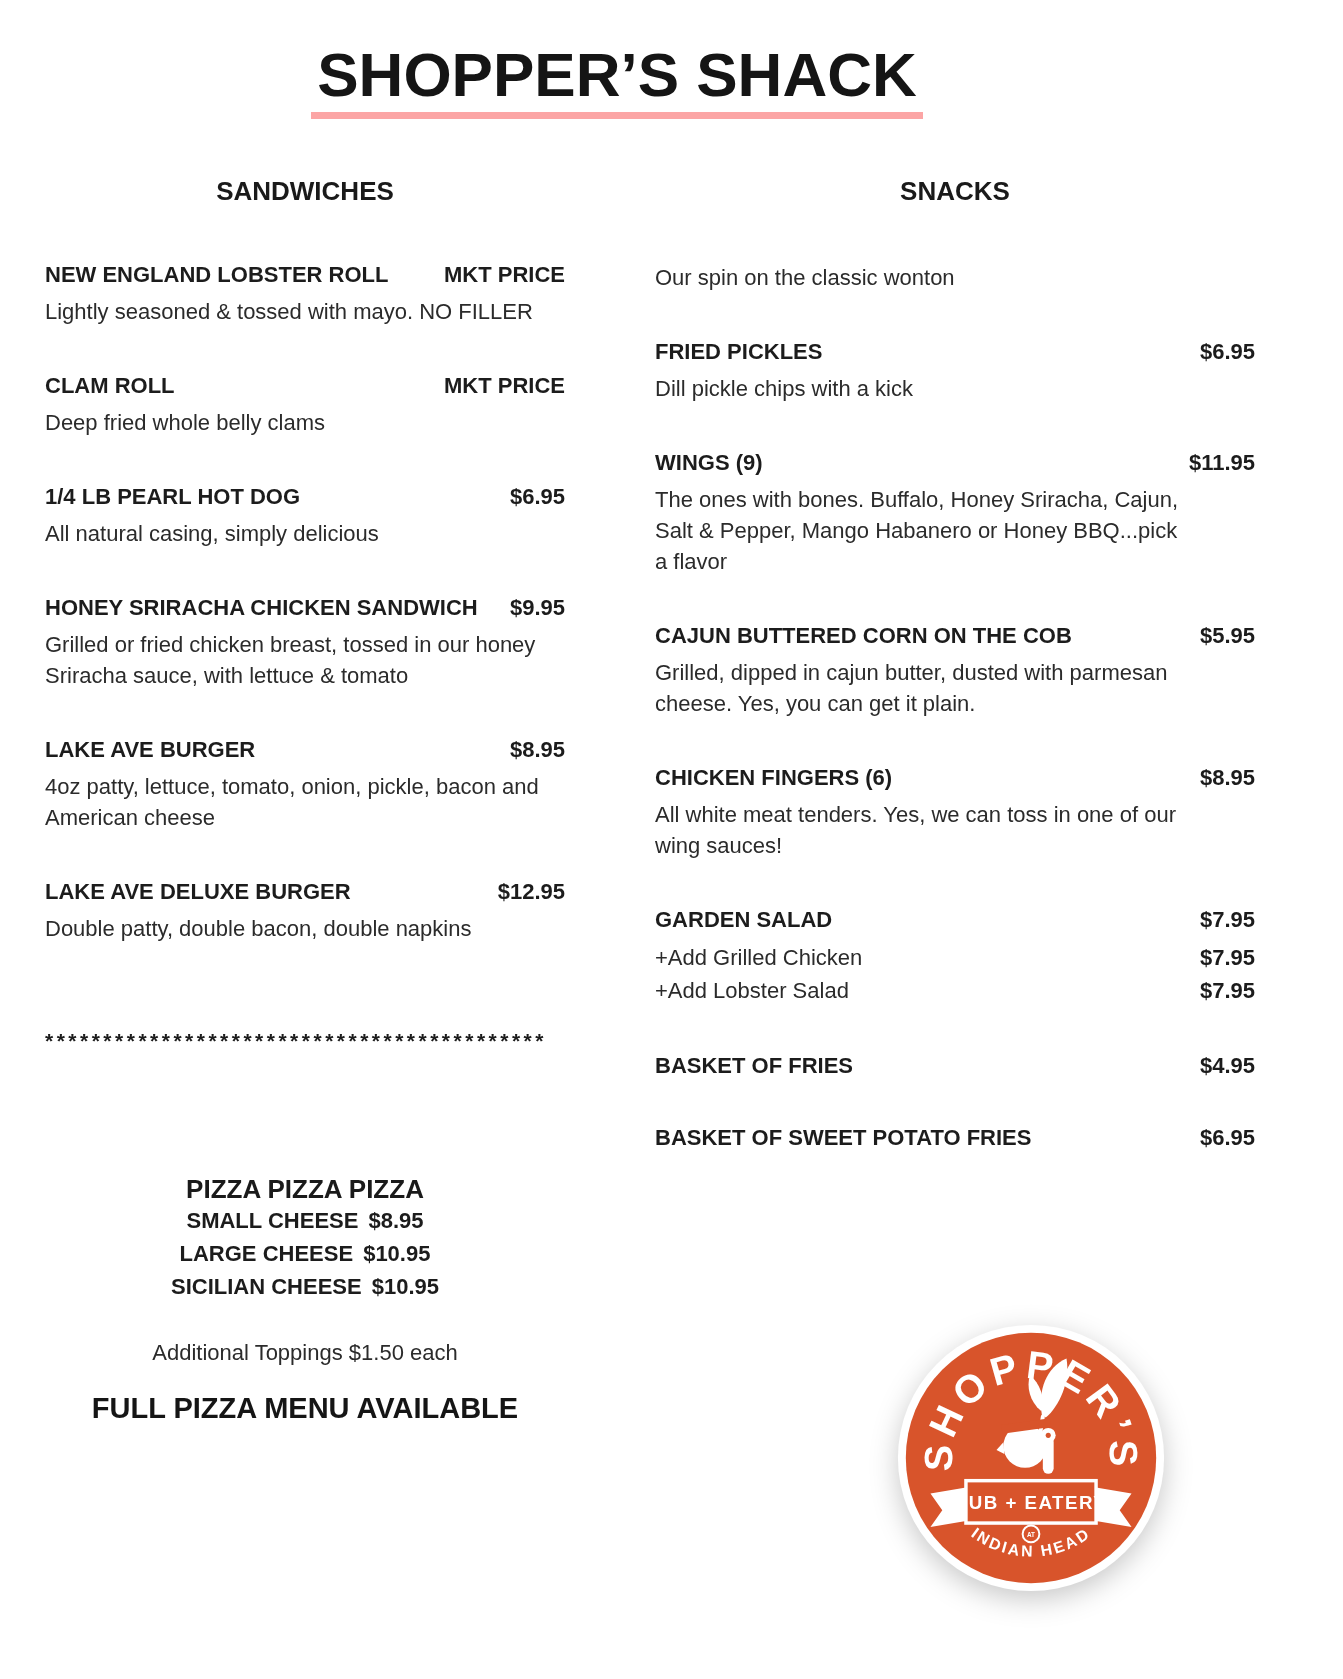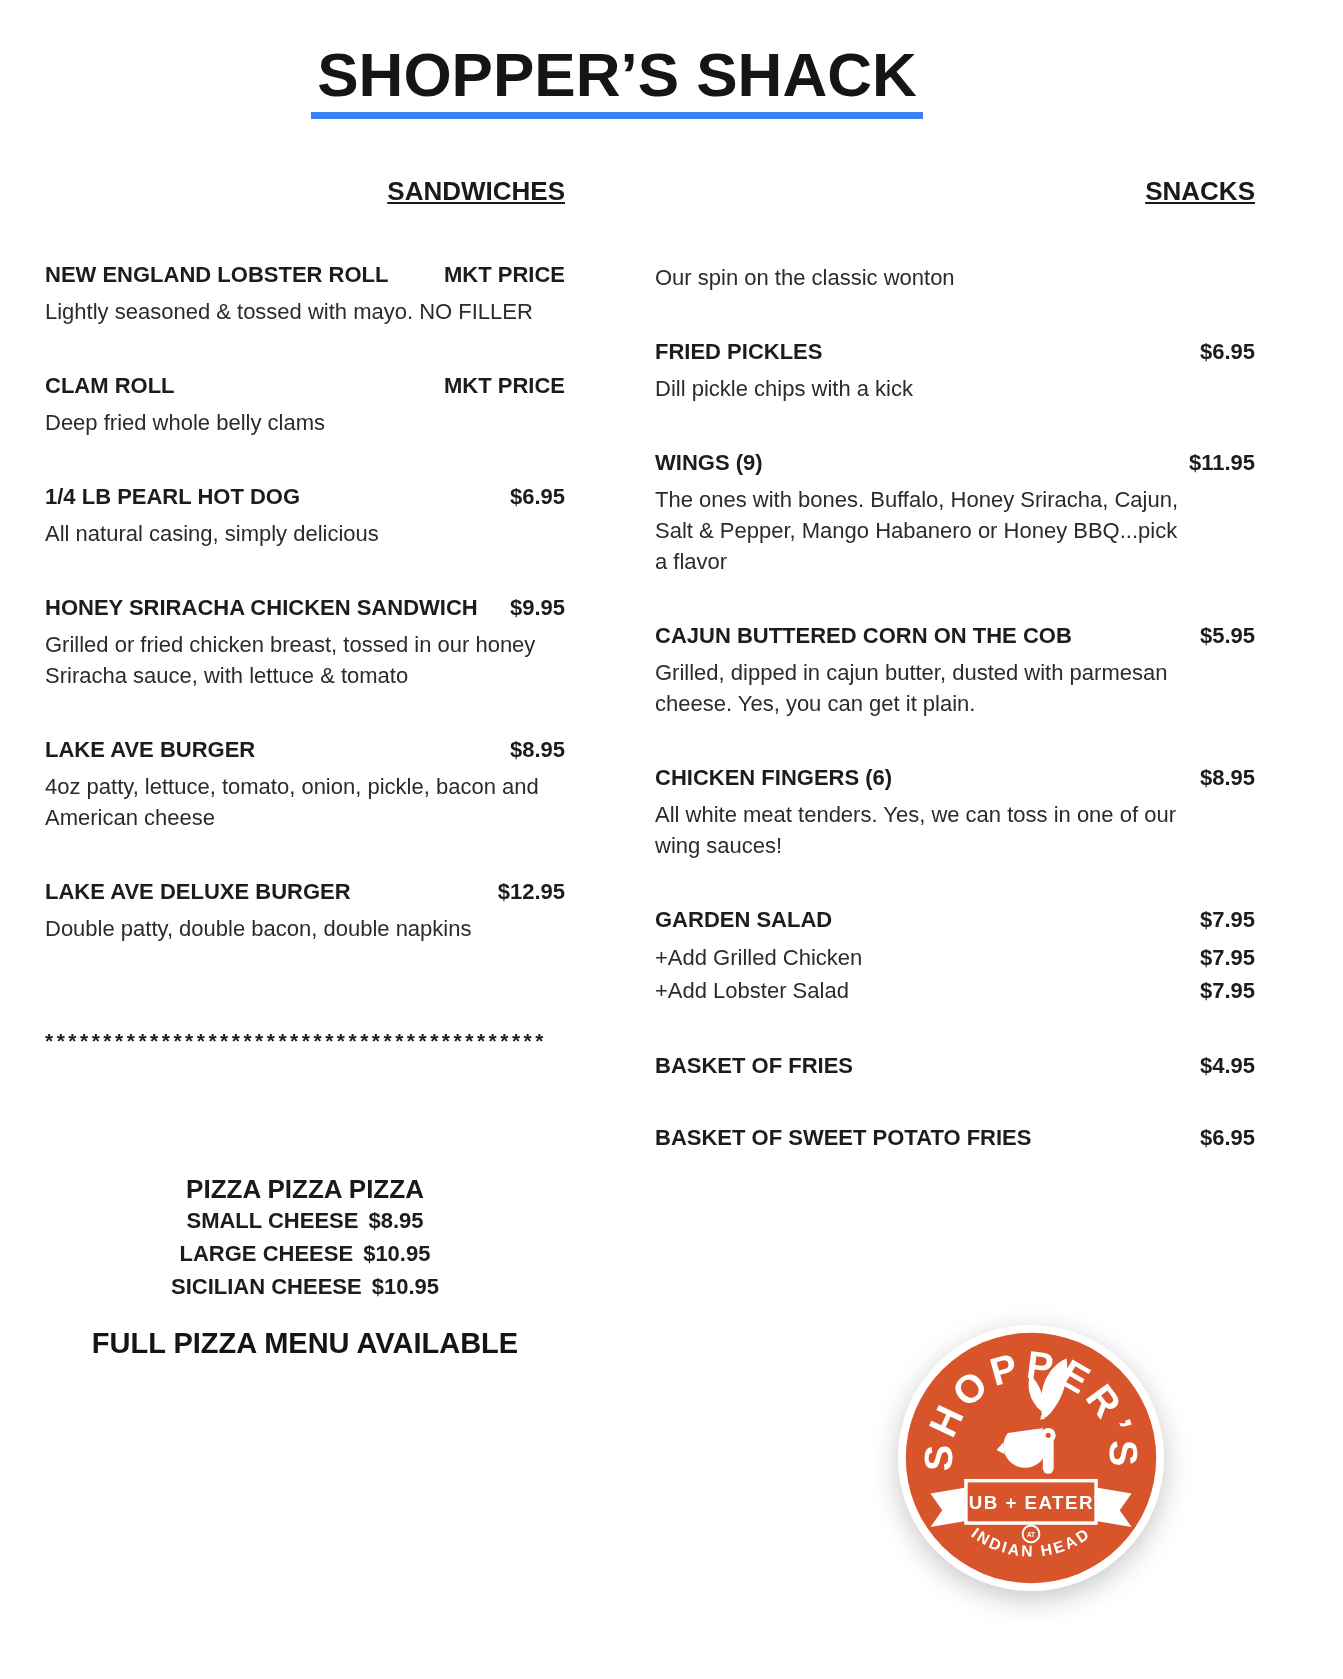--- a/index.html
+++ b/index.html
@@ -3,27 +3,27 @@
 <meta charset="utf-8">
 <style>
   html,body{margin:0;padding:0;}
   body{
     width:1343px;height:1679px;position:relative;background:#ffffff;
     font-family:"Liberation Sans", sans-serif;color:#222;overflow:hidden;
   }
   .title-wrap{position:absolute;top:42px;left:0;width:1234px;text-align:center;}
   .title{
     display:inline-block;margin:0;font-size:62px;font-weight:bold;color:#151515;
-    letter-spacing:0px;border-bottom:7px solid #3b82f6;padding:0 6px 5px 6px;line-height:1.05;
+    letter-spacing:0px;border-bottom:7px solid #fca5a5;padding:0 6px 5px 6px;line-height:1.05;
   }
   .col{position:absolute;top:176px;}
   .col-left{left:45px;width:520px;}
   .col-right{left:655px;width:600px;}
   .col-heading{
-    margin:0 0 56px 0;text-align:right;font-size:26px;font-weight:bold;color:#1a1a1a;line-height:30px;text-decoration:underline;
+    margin:0 0 56px 0;text-align:center;font-size:26px;font-weight:bold;color:#1a1a1a;line-height:30px;
   }
   .item{margin-bottom:46px;}
   .item-head{display:flex;justify-content:space-between;align-items:baseline;
     font-size:22px;font-weight:bold;color:#1c1c1c;line-height:26px;}
   .item-name{white-space:nowrap;}
   .item-price{white-space:nowrap;}
   .item-desc{font-size:22px;color:#2b2b2b;line-height:31px;margin-top:8px;}
   .col-left .item-desc{max-width:505px;}
   .col-right .item-desc{max-width:540px;}
   .addon-row{display:flex;justify-content:space-between;align-items:baseline;
@@ -134,20 +134,21 @@
           </div>
 
           <div class="pizza-item">
             <span class="p-name">LARGE CHEESE</span><span class="p-price">$10.95</span>
           </div>
 
           <div class="pizza-item">
             <span class="p-name">SICILIAN CHEESE</span><span class="p-price">$10.95</span>
           </div>
         </div>
+      <div class="pizza-note">Additional Toppings $1.50 each</div>
       <div class="pizza-footer">FULL PIZZA MENU AVAILABLE</div>
     </div>
   </section>
 
   <section class="col col-right">
     <h2 class="col-heading">SNACKS</h2>
     <div class="items">
 
         <div class="item">
           <div class="item-desc">Our spin on the classic wonton</div>

